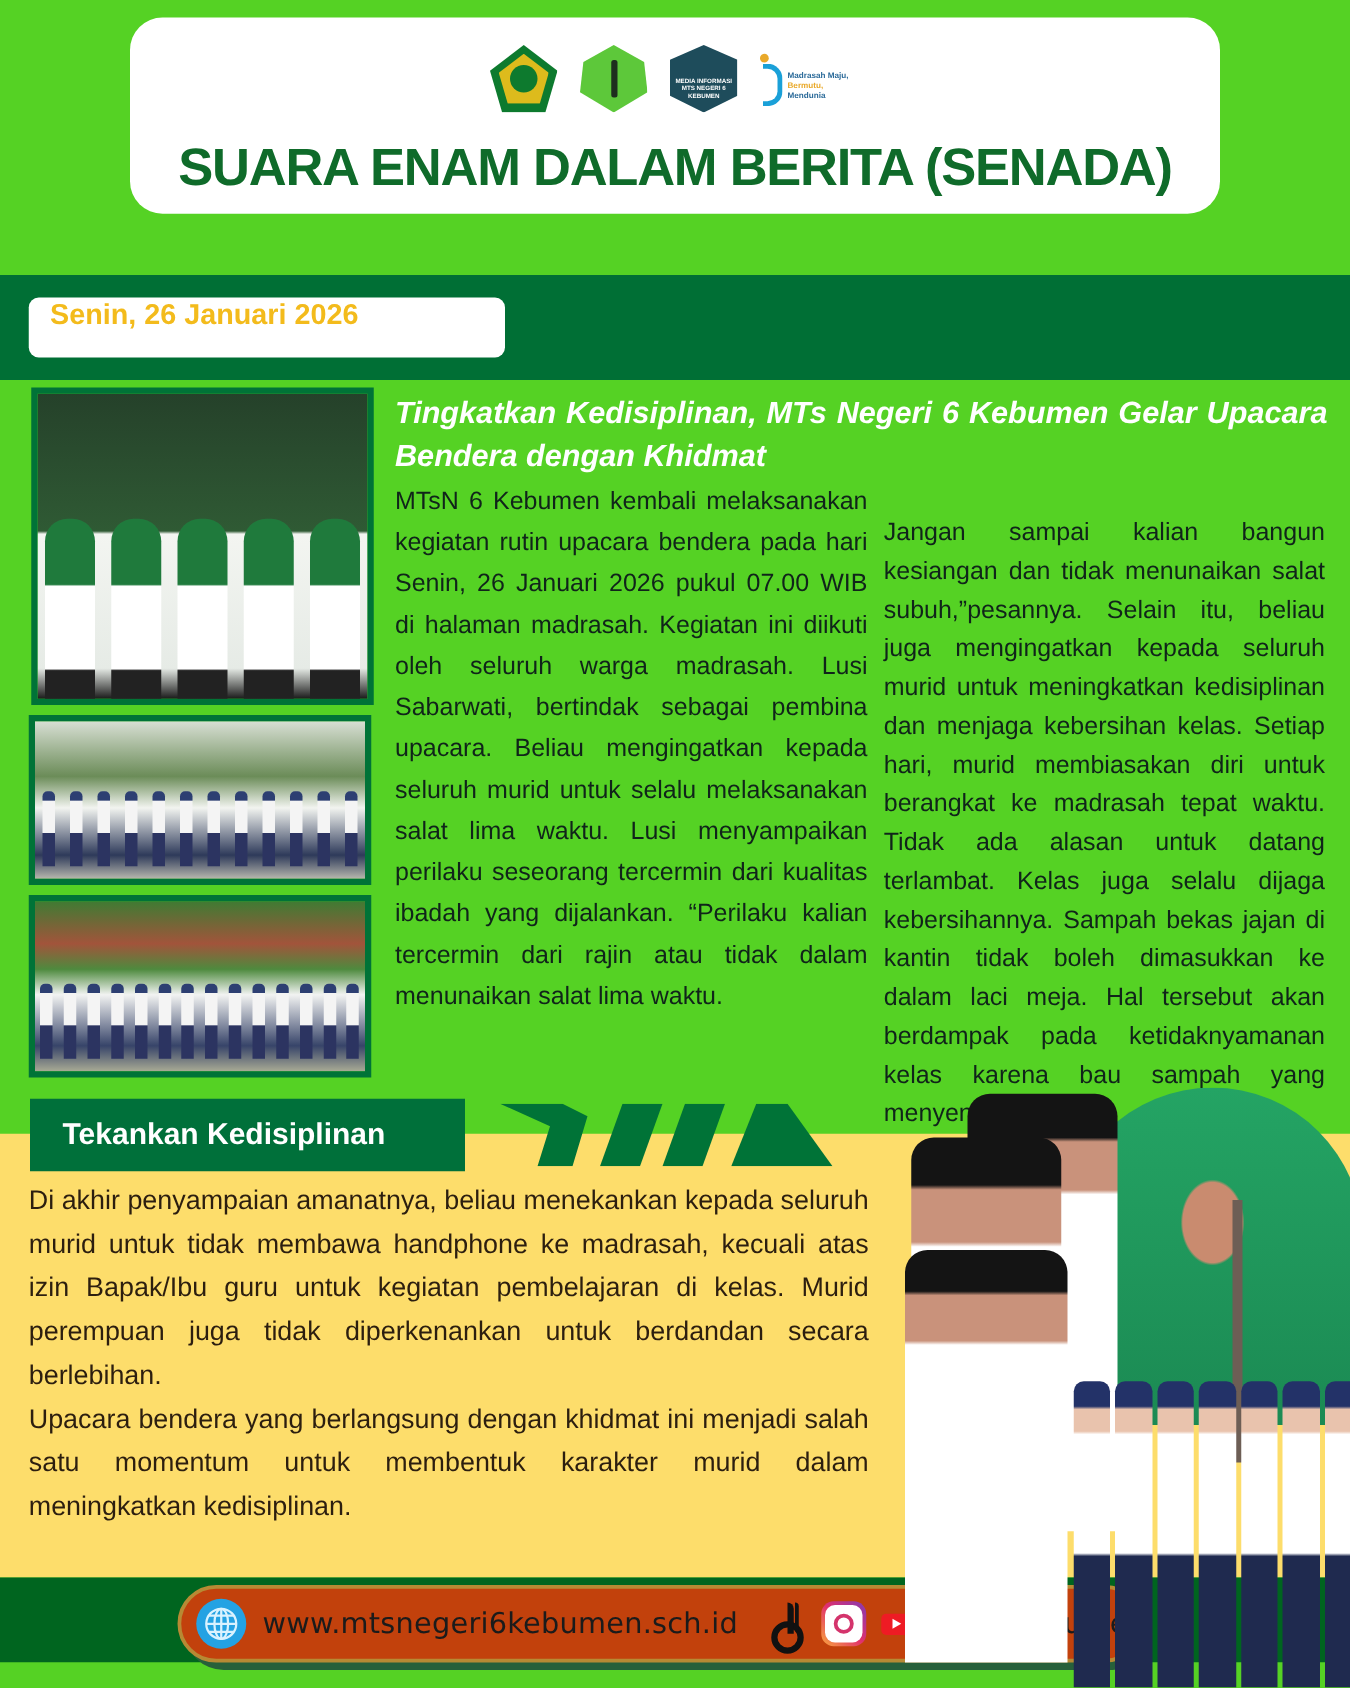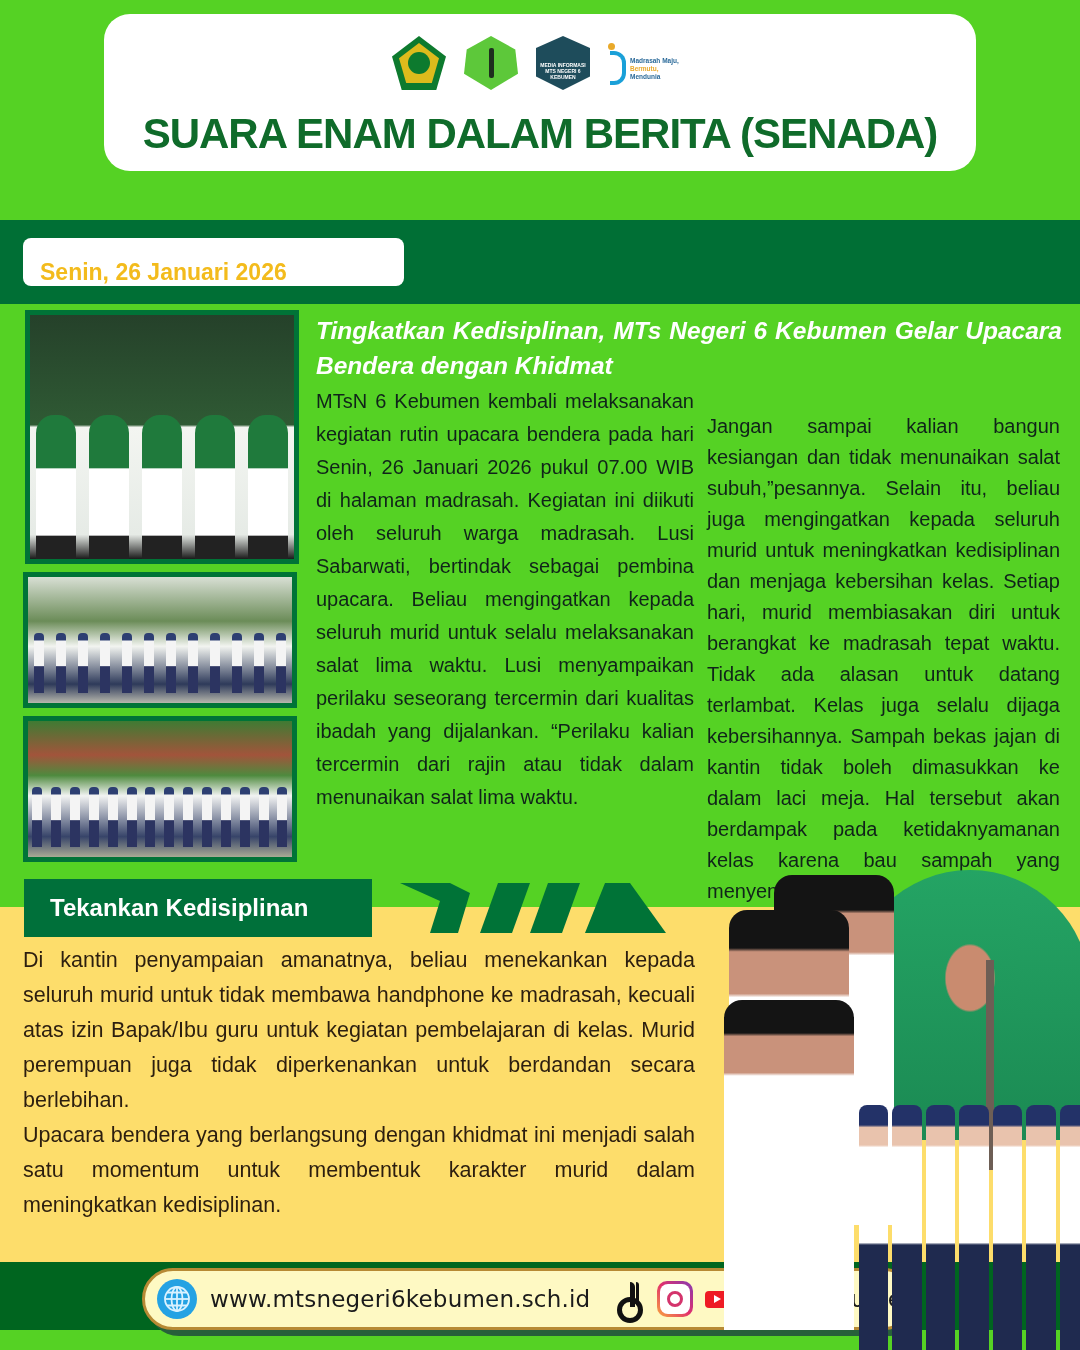--- a/index.html
+++ b/index.html
@@ -25,21 +25,21 @@
   .logo-madrasah .mark::before { content: ""; position: absolute; left: 2px; top: 8px; width: 12px; height: 26px; border: 4px solid #1aa0d8; border-left: none; border-radius: 0 12px 12px 0; }
   .logo-madrasah .mark::after { content: ""; position: absolute; left: 0; top: 0; width: 7px; height: 7px; border-radius: 50%; background: #e9a92a; }
   .logo-madrasah .txt { font-size: 6.5px; line-height: 8px; font-weight: bold; color: #2c6b9a; margin-top: 12px; }
   .logo-madrasah .txt .y { color: #e9a92a; }
 
   .title-1 { position: absolute; top: 96px; width: 100%; text-align: center; font-size: 42px; font-weight: bold; color: #0f6b2a; letter-spacing: -1px; }
   .title-2 { position: absolute; top: 150px; width: 100%; text-align: center; font-size: 42px; font-weight: bold; color: #0f6b2a; letter-spacing: -1px; }
 
   
   .date-band { position: absolute; left: 0; top: 220px; width: 1080px; height: 84px; background: #006f35; }
-  .date-pill { position: absolute; left: 23px; top: 18px; width: 381px; height: 48px; background: #fff; border-radius: 8px; padding-left: 17px; display: flex; align-items: flex-end; }
+  .date-pill { position: absolute; left: 23px; top: 18px; width: 381px; height: 48px; background: #fff; border-radius: 8px; padding-left: 17px; display: flex; align-items: flex-start; }
   .date-pill span { font-size: 23px; font-weight: bold; color: #f3bb1c; }
 
   
   .photo { position: absolute; overflow: hidden; border: 5px solid #007337; }
   .photo-1 { left: 25px; top: 310px; width: 274px; height: 254px; background: linear-gradient(180deg,#25412a 0%,#2f5a34 45%,#f3f5f1 46%,#e6ebe6 90%,#1a1a1a 100%); }
   .photo-2 { left: 23px; top: 572px; width: 274px; height: 136px; background: linear-gradient(180deg,#d8dfd4 0%,#6b8c58 35%,#f2f4f0 55%,#2e3a5a 85%,#b7b7ad 100%); }
   .photo-3 { left: 23px; top: 716px; width: 274px; height: 146px; background: linear-gradient(180deg,#3f7b33 0%,#a2543b 25%,#4e8a3e 40%,#f2f3f2 55%,#374469 85%,#a8aa94 100%); }
   .photo .people { position: absolute; left: 0; right: 0; display: flex; justify-content: space-around; }
   .photo-1 .people { top: 100px; }
   .photo-1 .people i { display: block; width: 40px; height: 150px; background: linear-gradient(180deg,#1f7a3c 0%,#1f7a3c 35%,#ffffff 36%,#ffffff 80%,#222 81%); border-radius: 18px 18px 4px 4px; }
@@ -70,21 +70,21 @@
   .t2 { left: 50px; top: 5px; }
   .t3 { left: 0; top: 130px; width: 130px; height: 330px; }
   .kids { position: absolute; left: 135px; top: 235px; width: 230px; height: 250px; display: flex; gap: 4px; }
   .kids i { flex: 1; background: linear-gradient(180deg,#233268 0 8%,#e9c3ad 9% 16%,#ffffff 17% 55%,#1f2a4f 56%); border-radius: 8px 8px 0 0; }
 
   
   .footer-band { position: absolute; left: 0; top: 1262px; width: 1080px; height: 68px; background: #00651f; }
   .footer-bottom { position: absolute; left: 0; top: 1330px; width: 1080px; height: 20px; background: #55d224; }
   .footer-pill {
     position: absolute; left: 142px; top: 1268px; width: 773px; height: 62px;
-    background: #fef9c3; border: 3px solid #b78a34; border-radius: 31px;
+    background: #c2410c; border: 3px solid #b78a34; border-radius: 31px;
     box-shadow: 6px 6px 0 #27603a; display: flex; align-items: center; padding-left: 12px; z-index: 2;
   }
   .globe { width: 40px; height: 40px; border-radius: 50%; background: #24a2e3; position: relative; }
   .globe svg { position: absolute; left: 5px; top: 5px; }
   .url { margin-left: 13px; font-size: 23px; color: #1b1b1b; font-family: "DejaVu Sans", sans-serif; letter-spacing: 0.2px; }
   .socials { position: absolute; left: 470px; top: 9px; display: flex; align-items: center; gap: 8px; }
   .tiktok { width: 34px; height: 38px; position: relative; }
   .tiktok::before { content: ""; position: absolute; left: 2px; top: 17px; width: 16px; height: 16px; border: 5px solid #111; border-radius: 50%; }
   .tiktok::after { content: ""; position: absolute; left: 15px; top: 2px; width: 5px; height: 25px; background: #111; border-top-right-radius: 10px; box-shadow: 5px -1px 0 -1px #111; }
   .insta { width: 36px; height: 36px; border-radius: 10px; background: linear-gradient(45deg,#f9a73d,#e1306c,#833ab4); position: relative; }
@@ -178,21 +178,21 @@
 <div class="sub-tag">
   <span>Tekankan Kedisiplinan</span>
 </div>
 <svg class="stripes" viewBox="0 0 270 50">
   <polygon points="0,0 50,0 70,10 58,50 30,50 40,18" fill="#007337"></polygon>
   <polygon points="98,0 130,0 112,50 80,50" fill="#007337"></polygon>
   <polygon points="148,0 180,0 162,50 130,50" fill="#007337"></polygon>
   <polygon points="205,0 230,0 266,50 185,50" fill="#007337"></polygon>
 </svg>
 <div class="body-2">
-  <p class="last">Di kantin penyampaian amanatnya, beliau menekankan kepada seluruh murid untuk tidak membawa handphone ke madrasah, kecuali atas izin Bapak/Ibu guru untuk kegiatan pembelajaran di kelas. Murid perempuan juga tidak diperkenankan untuk berdandan secara berlebihan.</p>
+  <p class="last">Di akhir penyampaian amanatnya, beliau menekankan kepada seluruh murid untuk tidak membawa handphone ke madrasah, kecuali atas izin Bapak/Ibu guru untuk kegiatan pembelajaran di kelas. Murid perempuan juga tidak diperkenankan untuk berdandan secara berlebihan.</p>
   <p class="last">Upacara bendera yang berlangsung dengan khidmat ini menjadi salah satu momentum untuk membentuk karakter murid dalam meningkatkan kedisiplinan.</p>
 </div>
 
 <div class="collage">
   <div class="speaker"></div>
   <div class="mic"></div>
   <div class="teacher t2"></div>
   <div class="teacher t1"></div>
   <div class="teacher t3"></div>
   <div class="kids">

